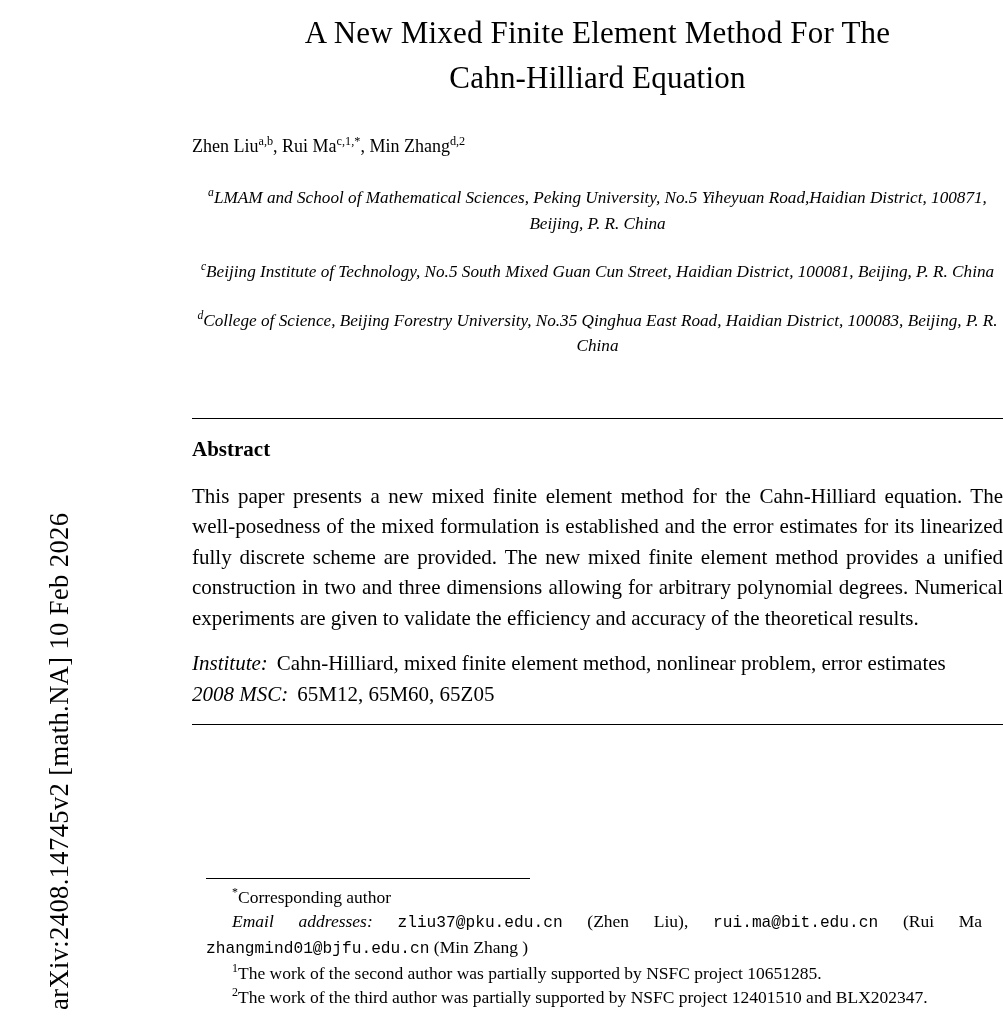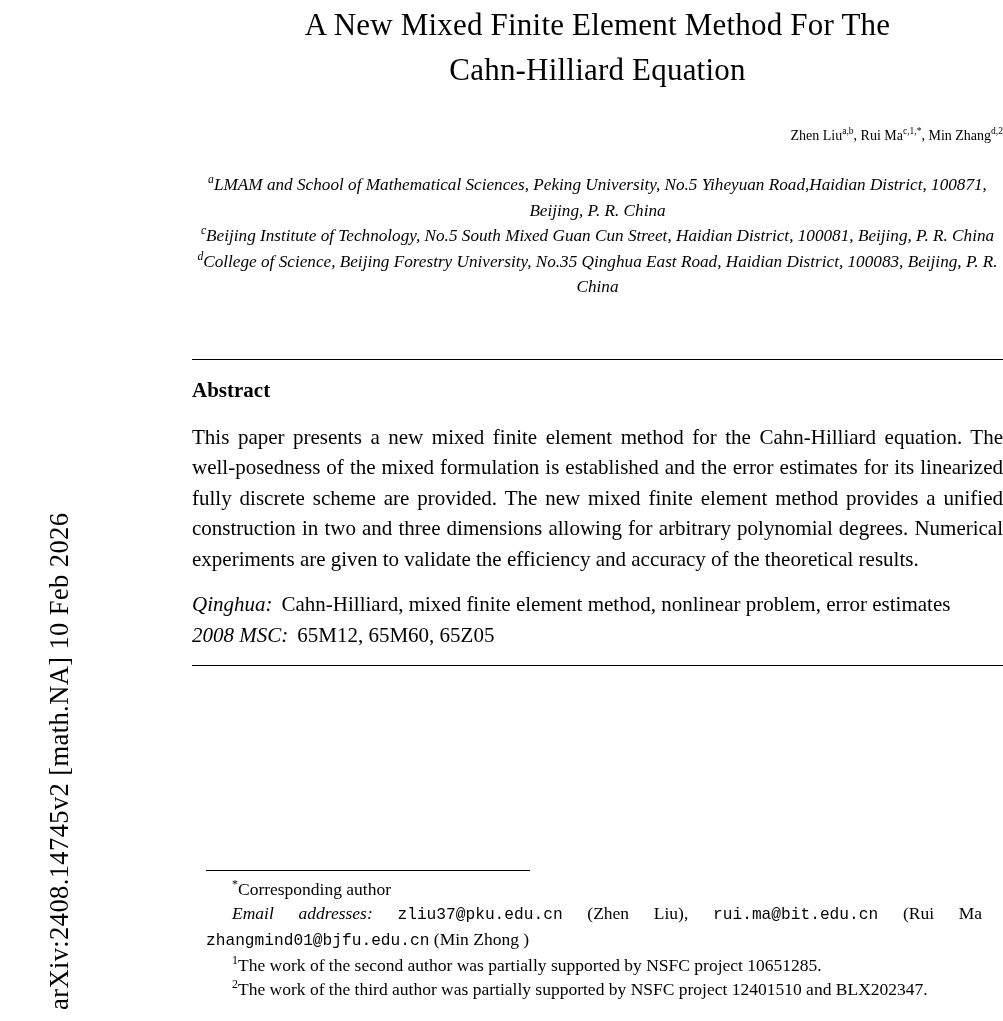--- a/index.html
+++ b/index.html
@@ -32,49 +32,49 @@
     top: 1010px;
     white-space: nowrap;
     font-family: "Liberation Serif", serif;
     font-size: 26.5px;
     letter-spacing: 0.4px;
   }
 
   #paper {
     position: absolute;
     left: 192px;
-    top: 4px;
+    top: 12px;
     width: 811px;
     height: 750px;
   }
 
   .title {
     text-align: center;
     font-size: 31px;
     line-height: 45px;
     margin-top: -2px;
     letter-spacing: 0.2px;
   }
   .title .line { display: block; }
 
   .authors {
-    text-align: right;
-    font-size: 14px;
+    text-align: left;
+    font-size: 18px;
     margin-top: 36px;
   }
   sup { font-size: 0.68em; vertical-align: super; line-height: 0; }
 
   .affiliations {
     margin-top: 28px;
     font-style: italic;
     font-size: 17.2px;
     line-height: 25.5px;
     text-align: center;
   }
-  .affil { display: block; }
+  .affil { display: block; margin-top: 23px; }
 
   .rule {
     border: none;
     border-top: 1.3px solid #000;
     margin: 0;
   }
   #rule-top { margin-top: 59px; }
 
   .abstract-head {
     font-weight: bold;
@@ -148,27 +148,27 @@
     <span class="affil"><sup>c</sup><span>Beijing Institute of Technology, No.5 South Mixed Guan Cun Street, Haidian District, 100081, Beijing, P. R. China</span></span>
     <span class="affil"><sup>d</sup><span>College of Science, Beijing Forestry University, No.35 Qinghua East Road, Haidian District, 100083, Beijing, P. R. China</span></span>
   </div>
 
   <hr class="rule" id="rule-top">
 
   <div class="abstract-head">Abstract</div>
 
   <div class="abstract-body">This paper presents a new mixed finite element method for the Cahn-Hilliard equation. The well-posedness of the mixed formulation is established and the error estimates for its linearized fully discrete scheme are provided. The new mixed finite element method provides a unified construction in two and three dimensions allowing for arbitrary polynomial degrees. Numerical experiments are given to validate the efficiency and accuracy of the theoretical results.</div>
 
-  <div class="keywords"><span class="kw-label">Qinghua:</span><span class="kw-gap"></span><span>Cahn-Hilliard, mixed finite element method, nonlinear problem, error estimates</span></div>
+  <div class="keywords"><span class="kw-label">Institute:</span><span class="kw-gap"></span><span>Cahn-Hilliard, mixed finite element method, nonlinear problem, error estimates</span></div>
 
   <div class="msc"><span class="kw-label">2008 MSC:</span><span class="kw-gap"></span><span>65M12, 65M60, 65Z05</span></div>
 
   <hr class="rule" id="rule-bottom">
 
   <div class="footnotes">
     <hr class="fn-rule">
     <div class="fn-line"><span class="fn-indent"></span><sup>*</sup><span>Corresponding author</span></div>
-    <div class="fn-line"><span class="fn-indent"></span><span class="ital">Email addresses:</span> <span class="mono">zliu37@pku.edu.cn</span> <span>(Zhen Liu),</span> <span class="mono">rui.ma@bit.edu.cn</span> <span>(Rui Ma ),</span> <span class="mono">zhangmind01@bjfu.edu.cn</span> <span>(Min Zhong )</span></div>
+    <div class="fn-line"><span class="fn-indent"></span><span class="ital">Email addresses:</span> <span class="mono">zliu37@pku.edu.cn</span> <span>(Zhen Liu),</span> <span class="mono">rui.ma@bit.edu.cn</span> <span>(Rui Ma ),</span> <span class="mono">zhangmind01@bjfu.edu.cn</span> <span>(Min Zhang )</span></div>
     <div class="fn-line"><span class="fn-indent"></span><sup>1</sup><span>The work of the second author was partially supported by NSFC project 10651285.</span></div>
     <div class="fn-line"><span class="fn-indent"></span><sup>2</sup><span>The work of the third author was partially supported by NSFC project 12401510 and BLX202347.</span></div>
   </div>
 
 </div>
 
 </body></html>

